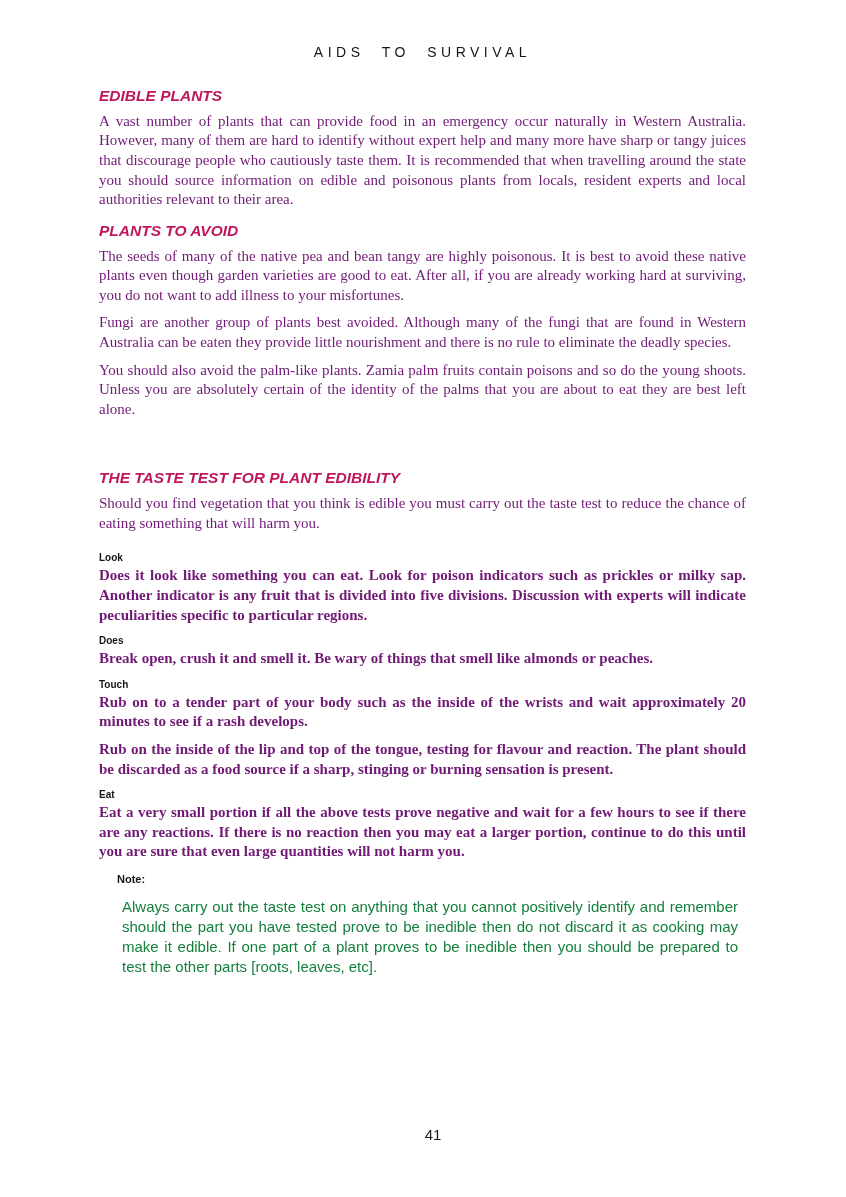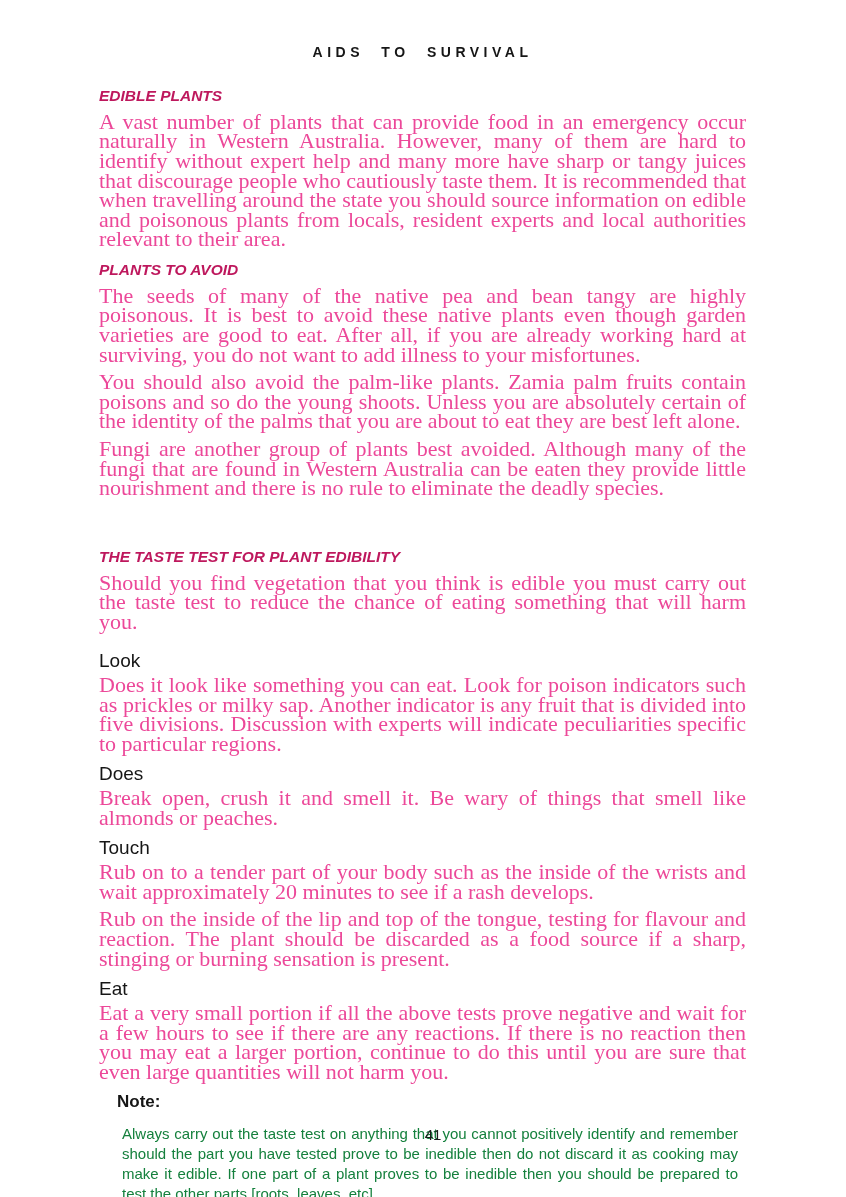--- a/index.html
+++ b/index.html
@@ -13,63 +13,63 @@
     height: 1197px;
     background: #ffffff;
     box-sizing: border-box;
     padding: 44px 100px 0 99px;
     overflow: hidden;
     color: #1c1c1c;
   }
   .running-head {
     text-align: center;
     font-family: "Liberation Sans", sans-serif;
-    font-weight: bold;
+    font-weight: normal;
     font-size: 14px;
     letter-spacing: 4.5px;
     word-spacing: 9px;
     color: #161616;
     margin-bottom: 27px;
   }
   h2.sec-title {
     font-family: "Liberation Sans", sans-serif;
     font-style: italic;
     font-weight: bold;
     font-size: 15.5px;
     line-height: 1.15;
     color: #be185d;
     margin: 0 0 7px 0;
   }
   h2.gap-md { margin-top: 12px; }
   h2.gap-lg { margin-top: 50px; }
   p.body {
     font-family: "Liberation Serif", serif;
-    font-size: 22px;
+    font-size: 15px;
     line-height: 19.6px;
     text-align: justify;
     margin: 0 0 8px 0;
-    color: #ec4899;
+    color: #701a75;
   }
   h3.step-title {
     font-family: "Liberation Sans", sans-serif;
-    font-weight: normal;
-    font-size: 19px;
+    font-weight: bold;
+    font-size: 10px;
     line-height: 1.2;
     color: #161616;
     margin: 10px 0 2px 0;
   }
   h3.first-step { margin-top: 19px; }
-  p.step-text { margin-bottom: 8px; }
+  p.step-text { margin-bottom: 8px; font-weight: bold; }
   .note {
     margin: 11px 0 0 18px;
   }
   .note-label {
     font-family: "Liberation Sans", sans-serif;
     font-weight: bold;
-    font-size: 17px;
+    font-size: 11px;
     color: #161616;
     margin: 0 0 12px 0;
   }
   p.note-text {
     font-family: "Liberation Sans", sans-serif;
     font-size: 15px;
     line-height: 20px;
     text-align: justify;
     color: #15803d;
     margin: 0 8px 0 5px;
@@ -94,22 +94,22 @@
   <div class="running-head">AIDS TO SURVIVAL</div>
 
   <section>
     <h2 class="sec-title">EDIBLE PLANTS</h2>
     <p class="body">A vast number of plants that can provide food in an emergency occur naturally in Western Australia. However, many of them are hard to identify without expert help and many more have sharp or tangy juices that discourage people who cautiously taste them. It is recommended that when travelling around the state you should source information on edible and poisonous plants from locals, resident experts and local authorities relevant to their area.</p>
   </section>
 
   <section>
     <h2 class="sec-title gap-md">PLANTS TO AVOID</h2>
     <p class="body">The seeds of many of the native pea and bean tangy are highly poisonous. It is best to avoid these native plants even though garden varieties are good to eat. After all, if you are already working hard at surviving, you do not want to add illness to your misfortunes.</p>
+    <p class="body">Fungi are another group of plants best avoided. Although many of the fungi that are found in Western Australia can be eaten they provide little nourishment and there is no rule to eliminate the deadly species.</p>
     <p class="body">You should also avoid the palm-like plants. Zamia palm fruits contain poisons and so do the young shoots. Unless you are absolutely certain of the identity of the palms that you are about to eat they are best left alone.</p>
-    <p class="body">Fungi are another group of plants best avoided. Although many of the fungi that are found in Western Australia can be eaten they provide little nourishment and there is no rule to eliminate the deadly species.</p>
   </section>
 
   <section>
     <h2 class="sec-title gap-lg">THE TASTE TEST FOR PLANT EDIBILITY</h2>
     <p class="body">Should you find vegetation that you think is edible you must carry out the taste test to reduce the chance of eating something that will harm you.</p>
 
     <h3 class="step-title first-step">Look</h3>
     <p class="body step-text">Does it look like something you can eat. Look for poison indicators such as prickles or milky sap. Another indicator is any fruit that is divided into five divisions. Discussion with experts will indicate peculiarities specific to particular regions.</p>
 
     <h3 class="step-title">Does</h3>

